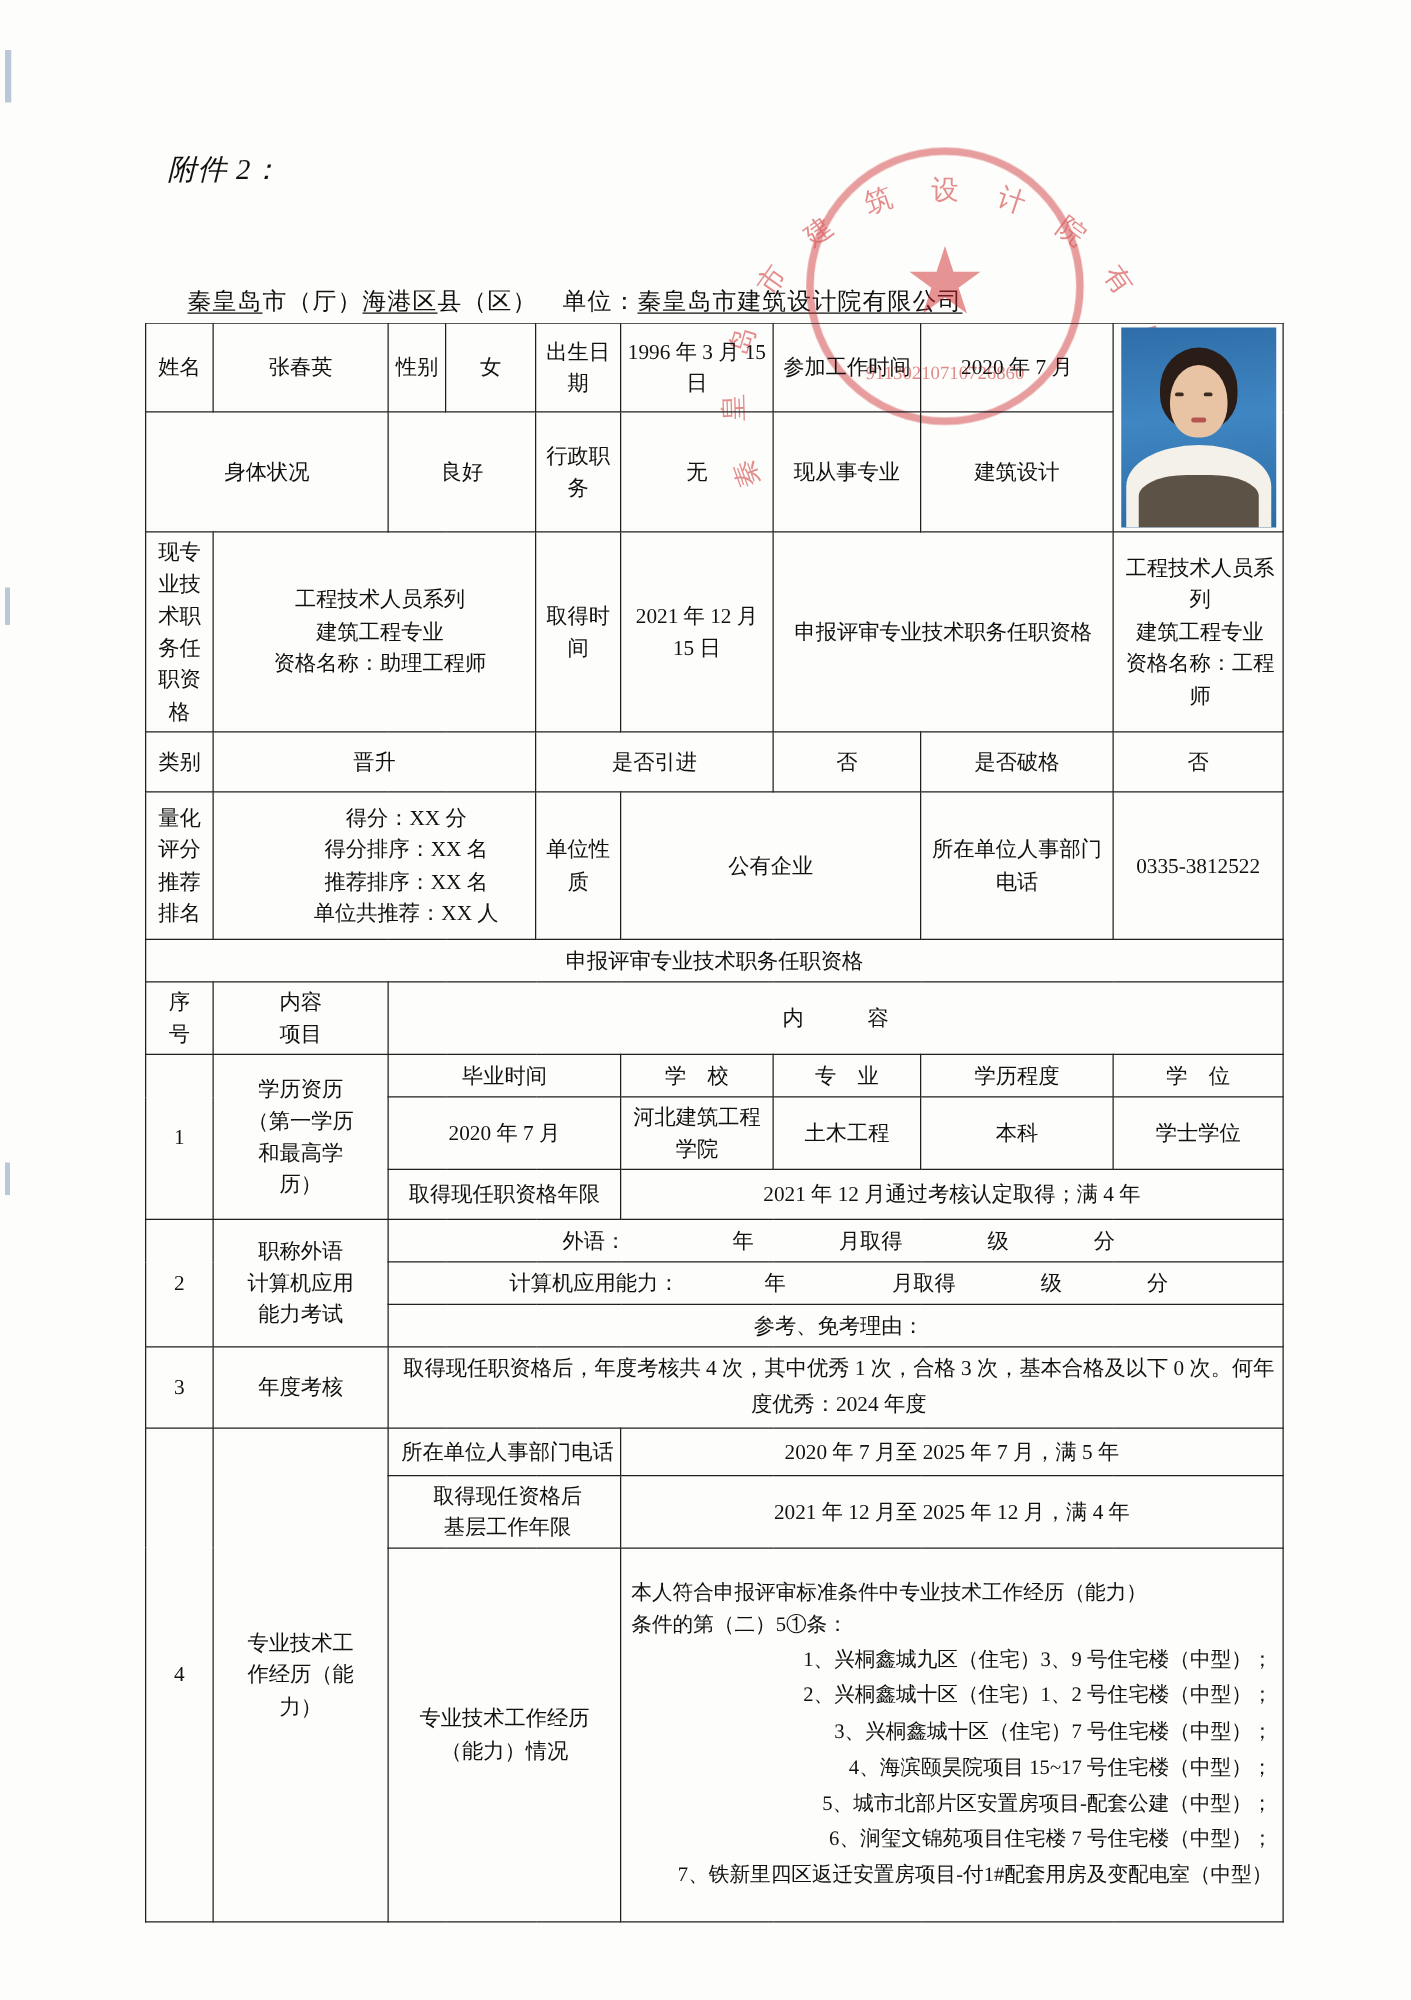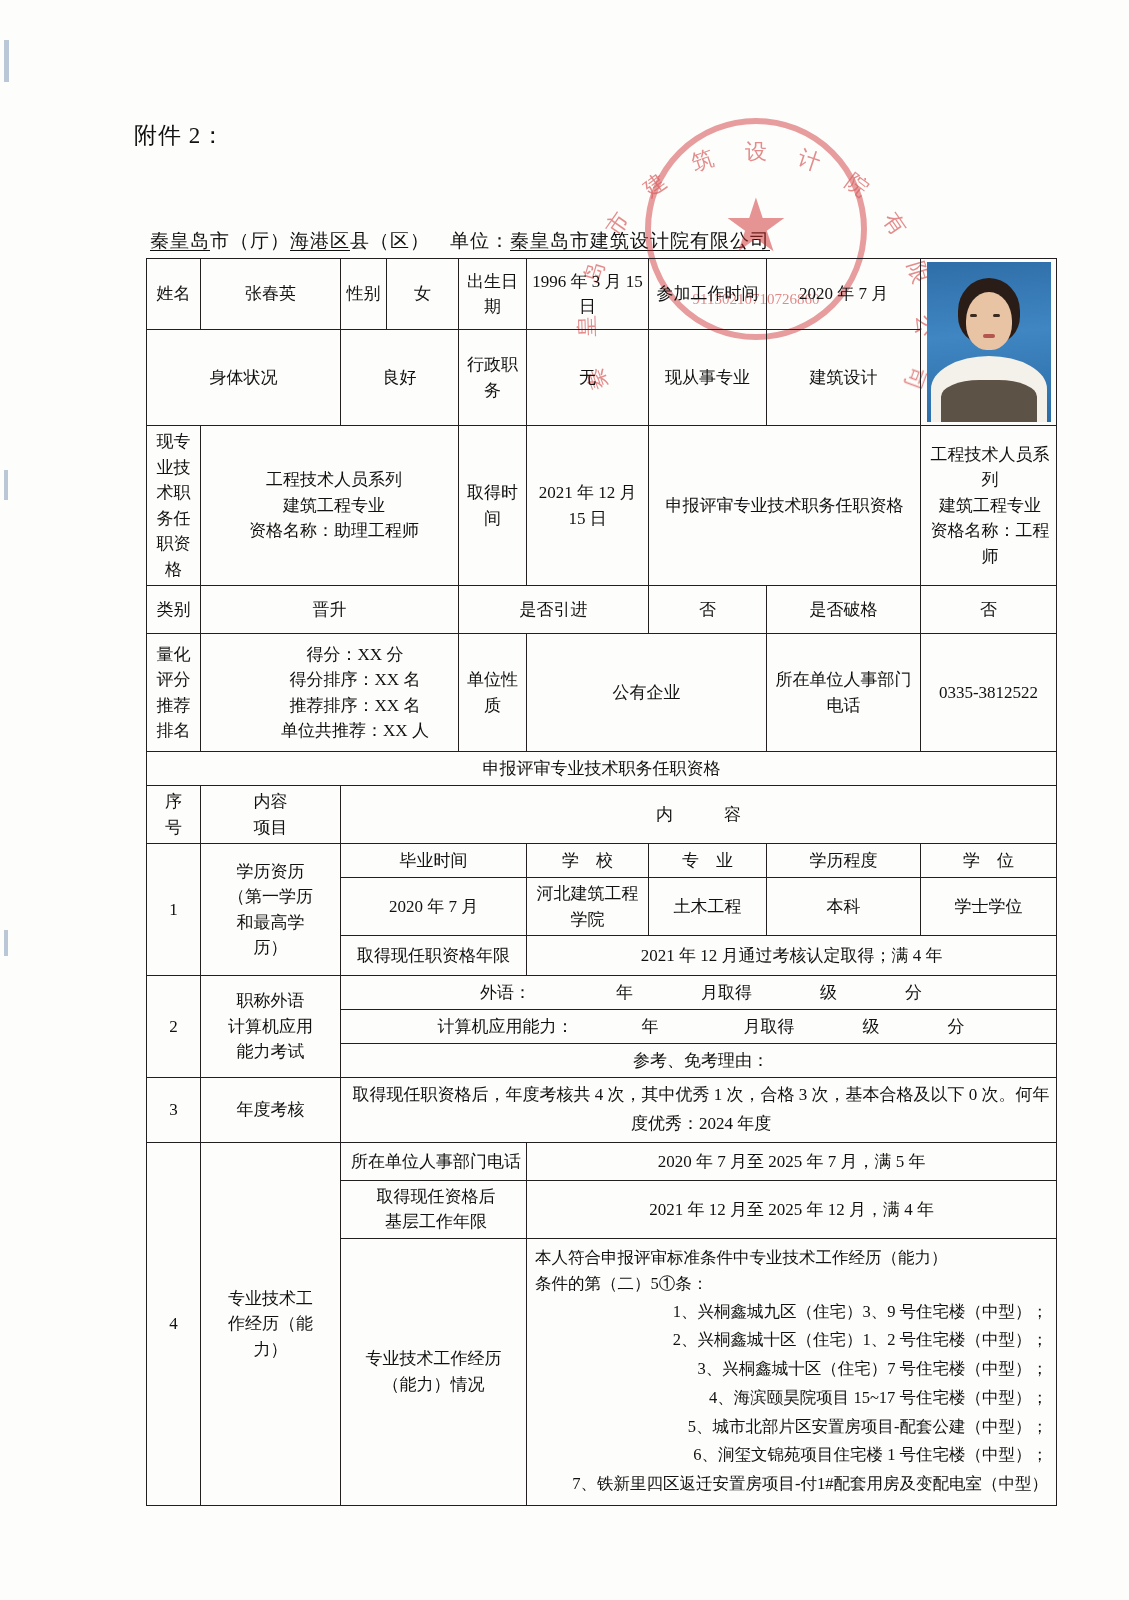--- a/index.html
+++ b/index.html
@@ -18,35 +18,35 @@
     padding:0;
   }
   
   .edge-mark { position:absolute; left:4px; background:#b9c7d6; }
   .m1 { top:40px; width:5px; height:42px; }
   .m2 { top:470px; width:4px; height:30px; }
   .m3 { top:930px; width:4px; height:26px; }
 
   .attach-label {
     position:absolute; left:134px; top:120px;
-    font-size:23px; letter-spacing:1px;
+    font-size:23px; letter-spacing:1px;font-style:italic;
   }
   .doc-title {
     position:absolute; left:196px; top:182px;
     font-size:25px; letter-spacing:2px;
     white-space:nowrap;
   }
   .subline {
     position:absolute; left:150px; top:228px;
     font-size:19px; letter-spacing:1px; white-space:nowrap;
   }
   .subline u { text-decoration:underline; text-underline-offset:3px; }
 
   table.main {
-    position:absolute; left:146px; top:258px;
+    position:absolute; left:116px; top:258px;
     width:910px;
     border-collapse:collapse;
     table-layout:fixed;
   }
   table.main td {
     border:1px solid #231f20;
     font-size:17px;
     padding:3px 5px;
     vertical-align:middle;
     text-align:center;
@@ -325,30 +325,30 @@
         <div>取得现任资格后</div>
         <div>基层工作年限</div>
       </td>
       <td colspan="4">2021 年 12 月至 2025 年 12 月，满 4 年</td>
     </tr>
     <tr>
       <td colspan="3" class="tight">
         <div>专业技术工作经历</div>
         <div>（能力）情况</div>
       </td>
-      <td colspan="4" class="l" style="padding:6px 8px">
+      <td colspan="4" class="l" style="padding:22px 8px">
         <div class="exp-head">本人符合申报评审标准条件中专业技术工作经历（能力）</div>
         <div class="exp-head">条件的第（二）5①条：</div>
         <ul class="exp">
           <li>1、兴桐鑫城九区（住宅）3、9 号住宅楼（中型）；</li>
           <li>2、兴桐鑫城十区（住宅）1、2 号住宅楼（中型）；</li>
           <li>3、兴桐鑫城十区（住宅）7 号住宅楼（中型）；</li>
           <li>4、海滨颐昊院项目 15~17 号住宅楼（中型）；</li>
           <li>5、城市北部片区安置房项目-配套公建（中型）；</li>
-          <li>6、涧玺文锦苑项目住宅楼 1 号住宅楼（中型）；</li>
+          <li>6、涧玺文锦苑项目住宅楼 7 号住宅楼（中型）；</li>
           <li>7、铁新里四区返迁安置房项目-付1#配套用房及变配电室（中型）</li>
         </ul>
       </td>
     </tr>
   </tbody>
     </table>
 
 </div>
 
 </body></html>

